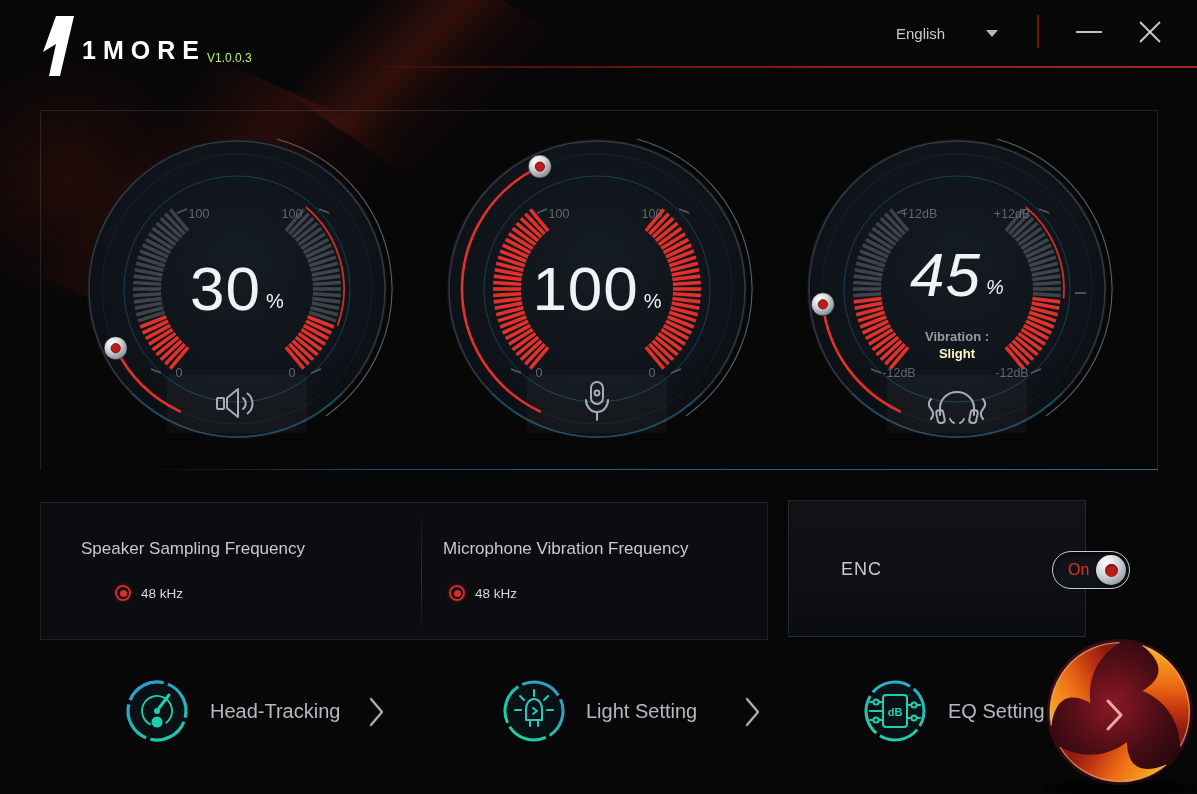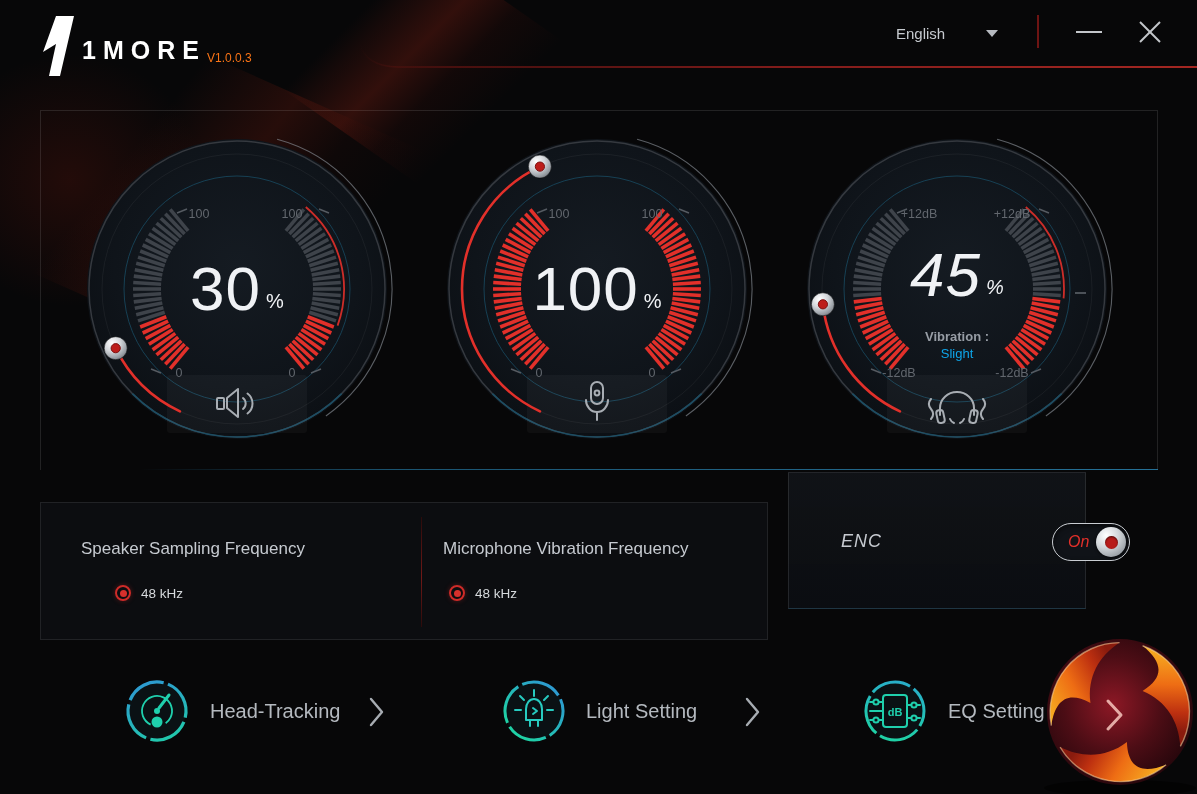--- a/index.html
+++ b/index.html
@@ -16,21 +16,21 @@
         background:linear-gradient(105deg, transparent 25%, rgba(130,30,16,.26) 45%, rgba(60,14,8,.14) 58%, transparent 72%); }
   .s3 { left:-120px; top:0px; width:380px; height:360px;
         background:radial-gradient(closest-side, rgba(100,22,12,.30), transparent 70%); }
 
   .header-line { position:absolute; left:0; top:0; pointer-events:none; }
 
   
   .logo-mark { position:absolute; left:40px; top:16px; }
   .logo-text { position:absolute; left:82px; top:36px; color:#ffffff; font-size:25px;
                font-weight:bold; letter-spacing:7px; }
-  .version  { position:absolute; left:207px; top:51px; color:#f97316; font-size:12px; }
+  .version  { position:absolute; left:207px; top:51px; color:#bef264; font-size:12px; }
 
   .lang { position:absolute; left:896px; top:20px; width:116px; height:26px; cursor:pointer;
           display:flex; align-items:center;gap:19px; }
   .lang-label { color:#c6cacf; font-size:15px; }
   .caret { margin-left:22px; width:0; height:0; border-left:6px solid transparent;
            border-right:6px solid transparent; border-top:7px solid #b6bac0; }
   .win-divider { position:absolute; left:1037px; top:15px; width:2px; height:33px; background:#6e1413; }
   .win-min { position:absolute; left:1068px; top:18px; width:42px; height:28px; cursor:pointer;
              display:flex; align-items:center; justify-content:center; }
   .min-bar { width:26px; height:2px; background:#c3c6ca; }
@@ -48,23 +48,23 @@
   .samp-title { position:absolute; top:36px; color:#c6cad0; font-size:17px; }
   .samp-divider { position:absolute; left:380px; top:14px; width:1px; height:110px;
                   background:linear-gradient(#2a0b0b, #711917 55%, #2a0b0b); }
   .radio-row { position:absolute; top:82px; display:flex; align-items:center; cursor:pointer;justify-content:center; }
   .radio { width:16px; height:16px; border:2px solid #cf2b28; border-radius:50%;
            display:inline-flex; align-items:center; justify-content:center;
            box-shadow:0 0 5px rgba(207,43,40,.35); }
   .radio::after { content:""; width:7px; height:7px; border-radius:50%; background:#d7302c; }
   .radio-label { margin-left:10px; color:#d6d9dc; font-size:13.5px; }
 
-  .enc-panel { position:absolute; left:788px; top:472px; width:298px; height:137px;
+  .enc-panel { position:absolute; left:788px; top:500px; width:298px; height:137px;
                border:1px solid rgba(255,255,255,.10); border-bottom-color:rgba(60,120,150,.35);
-               background:linear-gradient(rgba(30,36,44,.40), rgba(14,18,24,.55));font-style:italic; }
+               background:linear-gradient(rgba(30,36,44,.40), rgba(14,18,24,.55)); }
   .enc-label { position:absolute; left:52px; top:58px; color:#c6cad0; font-size:18px; letter-spacing:1px; }
   .toggle { position:absolute; left:263px; top:50px; width:78px; height:38px; border:1px solid #c9cdd2;
             border-radius:19px; background:#101318; display:flex; align-items:center; cursor:pointer;
             box-shadow:inset 0 2px 5px rgba(0,0,0,.6); }
   .toggle-label { margin-left:15px; color:#e2302a; font-size:16px; }
   .toggle-knob { position:absolute; right:3px; top:3px; width:30px; height:30px; border-radius:50%;
                  background:radial-gradient(circle at 34% 28%, #ffffff, #d2d6da 42%, #9aa0a6 78%, #73787e);
                  box-shadow:0 1px 3px rgba(0,0,0,.7); display:flex; align-items:center; justify-content:center; }
   .knob-dot { width:13px; height:13px; border-radius:50%; background:#b81c1a;
               box-shadow:inset 0 1px 2px rgba(0,0,0,.6); }
@@ -73,21 +73,21 @@
   .gauge { position:absolute; width:330px; height:330px; top:124px; }
   .gauge svg.gauge-svg { position:absolute; left:0; top:0; }
   .gauge-value { position:absolute; left:50%; top:165px; transform:translate(-50%,-50%);
                  display:flex; align-items:flex-end; color:#f0f2f5; pointer-events:none; }
   .gauge.headset .gauge-value { top:151px;font-style:italic; }
   .gauge-value .num { font-size:62px; font-weight:400; line-height:.82; letter-spacing:1px; }
   .gauge-value .pct { font-size:20px; margin-left:5px; padding-bottom:2px; }
   .vib { position:absolute; left:50%; top:204px; transform:translateX(-50%);
          text-align:center; pointer-events:none; white-space:nowrap; }
   .vib-label { color:#979da5; font-size:13px; font-weight:bold; line-height:17px; }
-  .vib-value { color:#0ea5e9; font-size:13px; font-weight:normal; line-height:17px; }
+  .vib-value { color:#fef9c3; font-size:13px; font-weight:bold; line-height:17px; }
   .gauge-icon { position:absolute; left:50%; transform:translateX(-50%); }
   .gi-speaker { top:260px; } .gi-mic { top:256px; } .gi-headset { top:262px; }
 
   
   .action-label { position:absolute; color:#b4b9bf; font-size:20px; }
   .chev { position:absolute; }
   .action-icon { position:absolute; cursor:pointer; }
 
   .swirl { position:absolute; left:1022px; top:638px; pointer-events:none; }
   .eq-chev { position:absolute; left:1104px; top:697px; }

